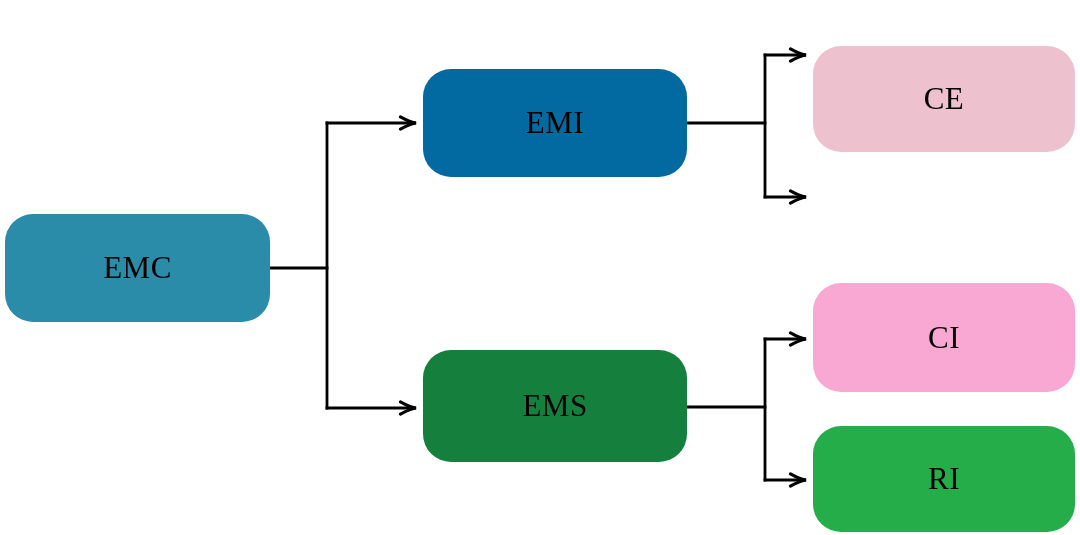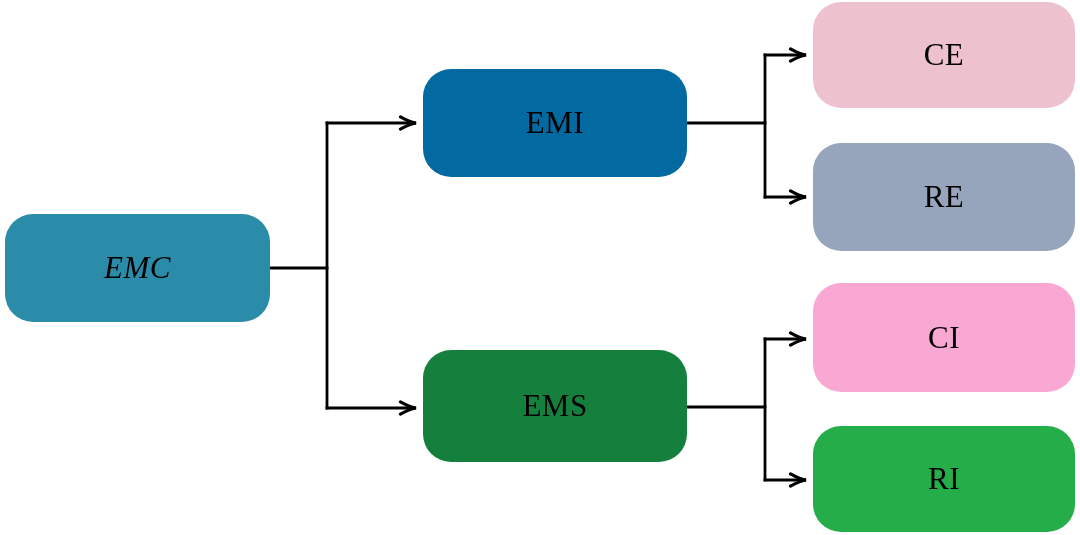--- a/index.html
+++ b/index.html
@@ -32,21 +32,21 @@
     border-radius: 28px;
     display: flex;
     align-items: center;
     justify-content: center;
   }
   .node span {
     font-size: 31px;
     color: #000000;
     letter-spacing: 0.5px;
   }
-  #node-emc { left: 5px;   top: 214px; width: 265px; height: 108px; font-style: italic; }
+  #node-emc { left: 5px;   top: 214px; width: 265px; height: 108px; }
   #node-emi { left: 423px; top: 69px;  width: 264px; height: 108px; }
   #node-ems { left: 423px; top: 350px; width: 264px; height: 112px; }
   #node-ce  { left: 813px; top: 2px;   width: 262px; height: 106px; }
   #node-re  { left: 813px; top: 143px; width: 262px; height: 108px; }
   #node-ci  { left: 813px; top: 283px; width: 262px; height: 109px; }
   #node-ri  { left: 813px; top: 426px; width: 262px; height: 106px; }
 </style>
 </head>
 <body>
 
@@ -80,27 +80,24 @@
   </div>
 
   <div class="node" id="node-emi" style="background-color: #0369a1;">
     <span>EMI</span>
   </div>
 
   <div class="node" id="node-ems" style="background-color: #15803d;">
     <span>EMS</span>
   </div>
 
-  <div class="node" id="node-ce" style="background-color: rgb(238, 193, 206);">
+  <div class="node" id="node-ce" style="background-color: rgb(238, 193, 206); margin-top: 44px;">
     <span>CE</span>
   </div>
 
-  <div class="node" id="node-re" style="background-color: rgb(151, 165, 188);">
-    <span>RE</span>
-  </div>
 
   <div class="node" id="node-ci" style="background-color: #f9a8d4;">
     <span>CI</span>
   </div>
 
   <div class="node" id="node-ri" style="background-color: rgb(37, 173, 74);">
     <span>RI</span>
   </div>
 
 </div>

